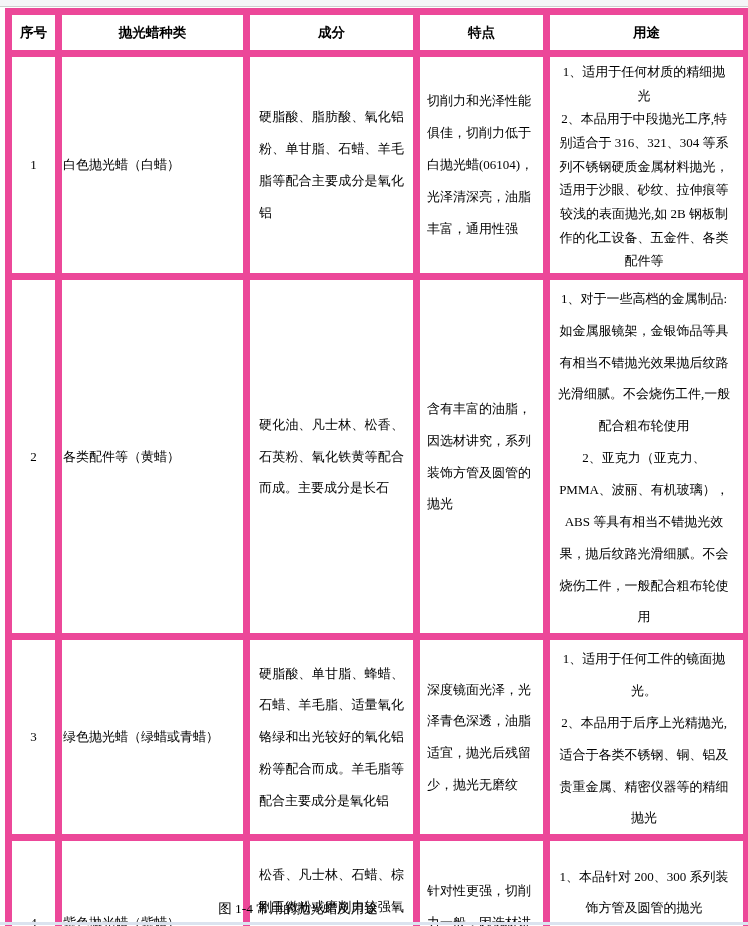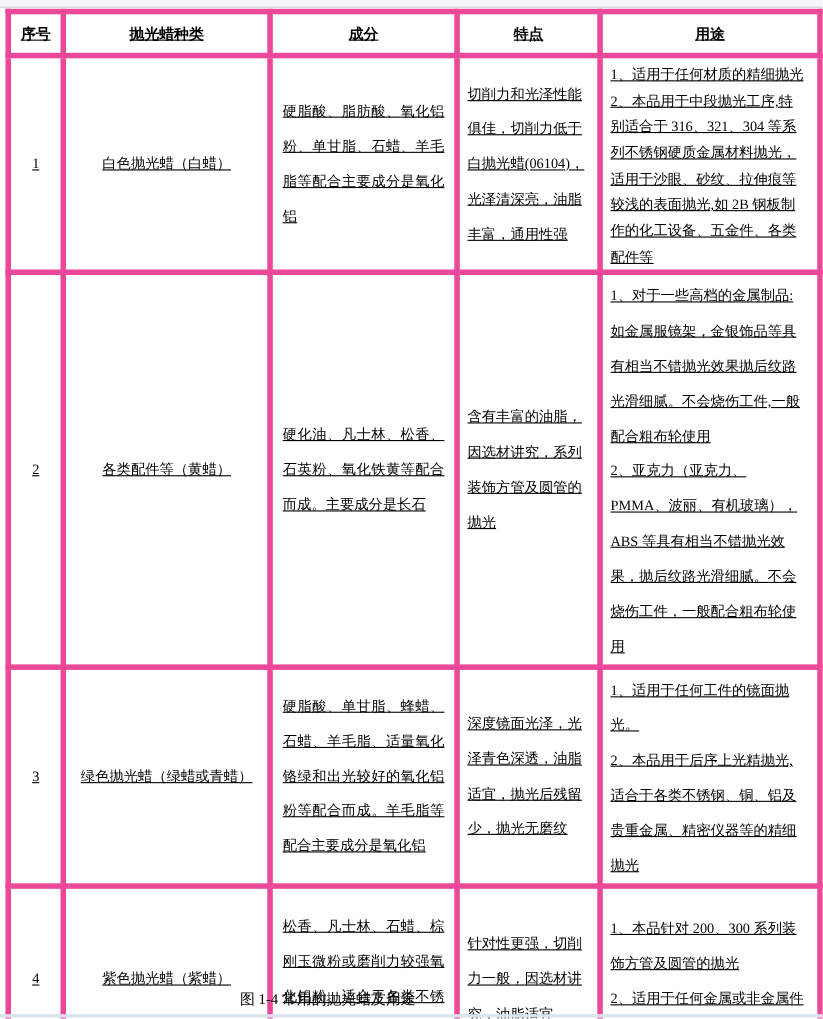--- a/index.html
+++ b/index.html
@@ -20,51 +20,50 @@
     background:#dbe3ef;
   }
   table.wax{
     position:absolute;left:5px;top:8px;
     width:738px;
     border-collapse:collapse;
     table-layout:fixed;
     font-size:13px;
   }
   table.wax th,table.wax td{
-    border:5px solid #ec4899;
+    border:7px solid #ec4899;
     vertical-align:middle;
     overflow:hidden;
-    text-decoration:underline;
   }
   table.wax th{
     font-weight:bold;
     text-align:center;
     height:33px;
     font-size:13.5px;
   }
   col.c1{width:50px;}
   col.c2{width:188px;}
   col.c3{width:170px;}
   col.c4{width:130px;}
   col.c5{width:200px;}
   tr.r1{height:171px;}
   tr.r2{height:344px;}
   tr.r3{height:170px;}
   tr.r4{height:170px;}
   td.c-no{text-align:center;font-size:13px;}
-  td.c-type{text-align:center;}
+  td.c-type{text-align:left;}
   td.c-comp{
     text-align:left;padding:0 9px;line-height:2.45;
     text-align:justify;
   }
   td.c-feat{
     text-align:left;padding:0 7px;line-height:2.45;margin-top:12px;
   }
   td.c-use{
-    text-align:left;padding:3px 12px 0 7px;line-height:2.45;
+    text-align:center;padding:3px 12px 0 7px;line-height:2.45;
     vertical-align:top;
     white-space:pre-line;
   }
   td.c-use.tight{line-height:1.82;}
   .caption{
     position:absolute;left:0;top:900px;width:596px;
     text-align:center;font-size:13.5px;
   }
 </style>
 </head>

